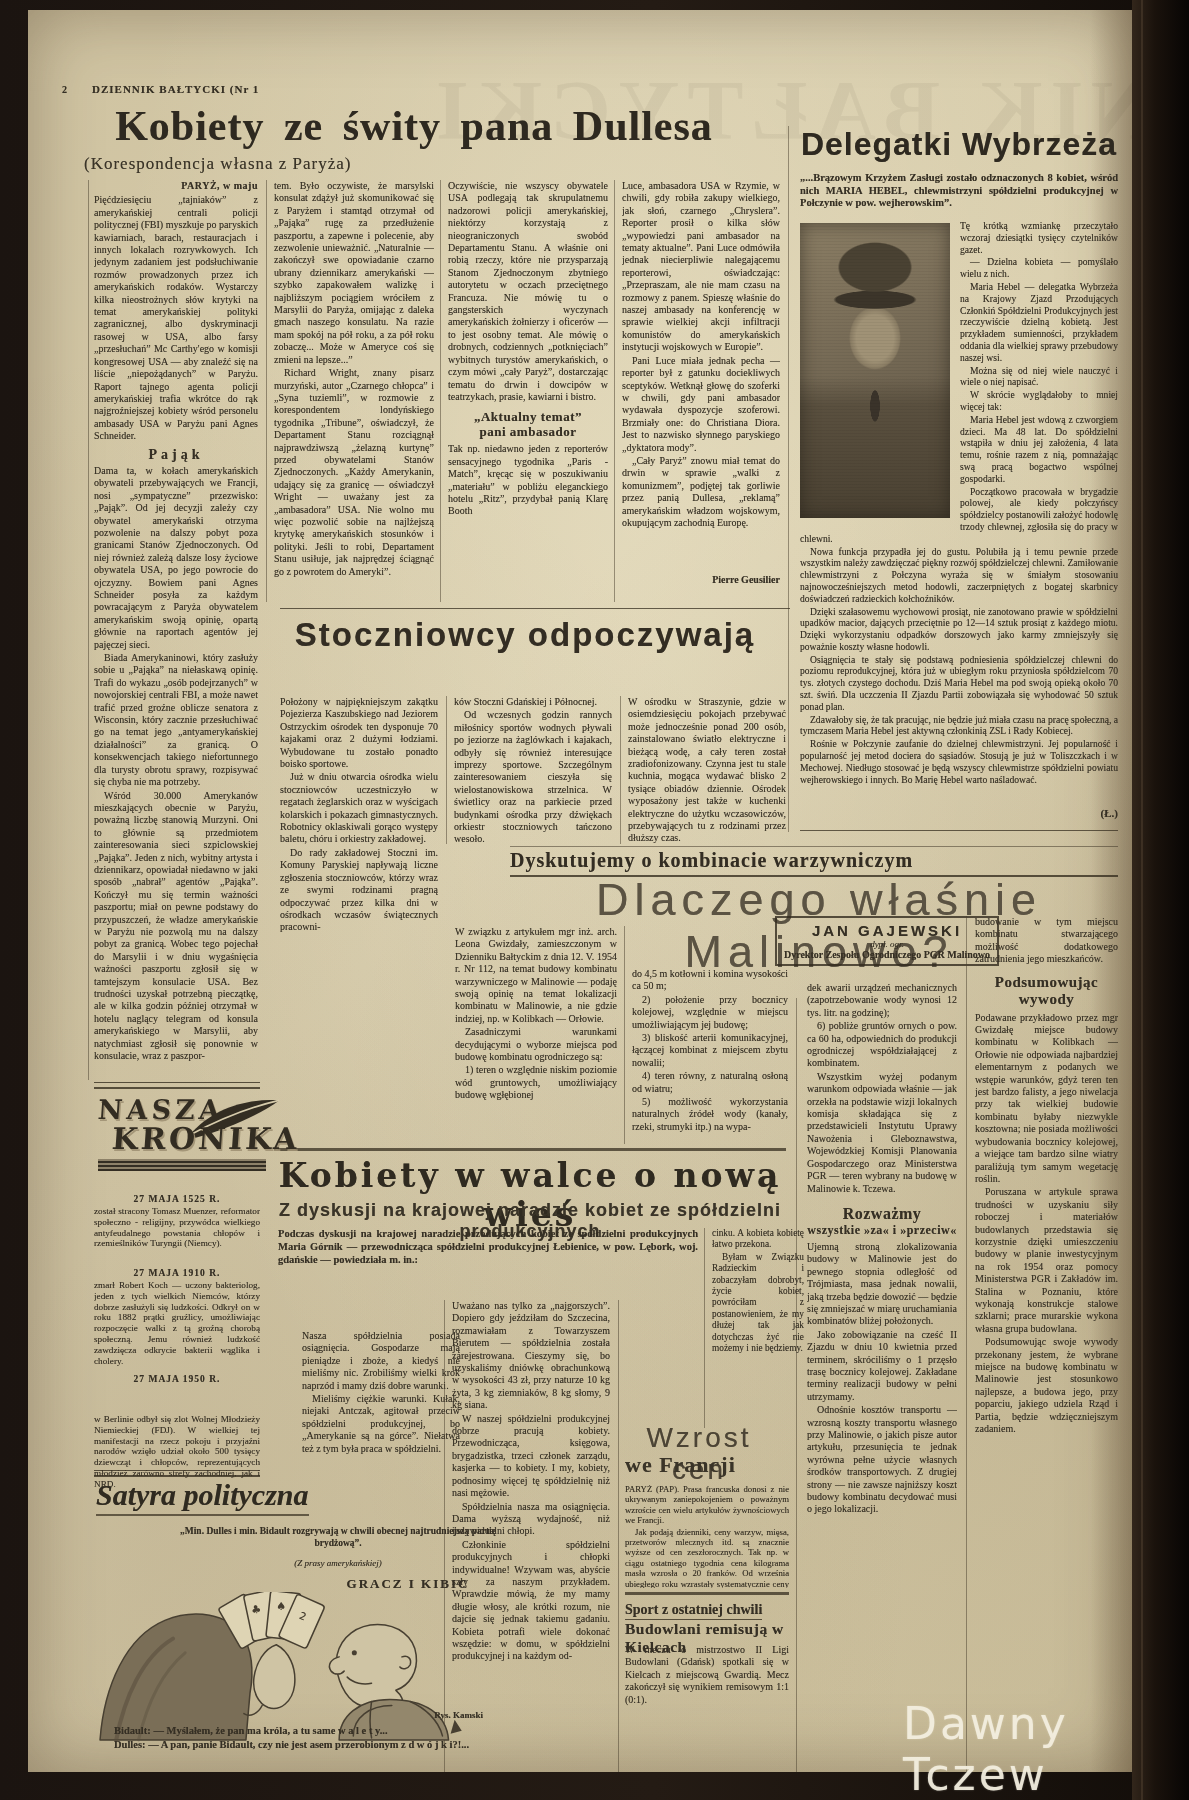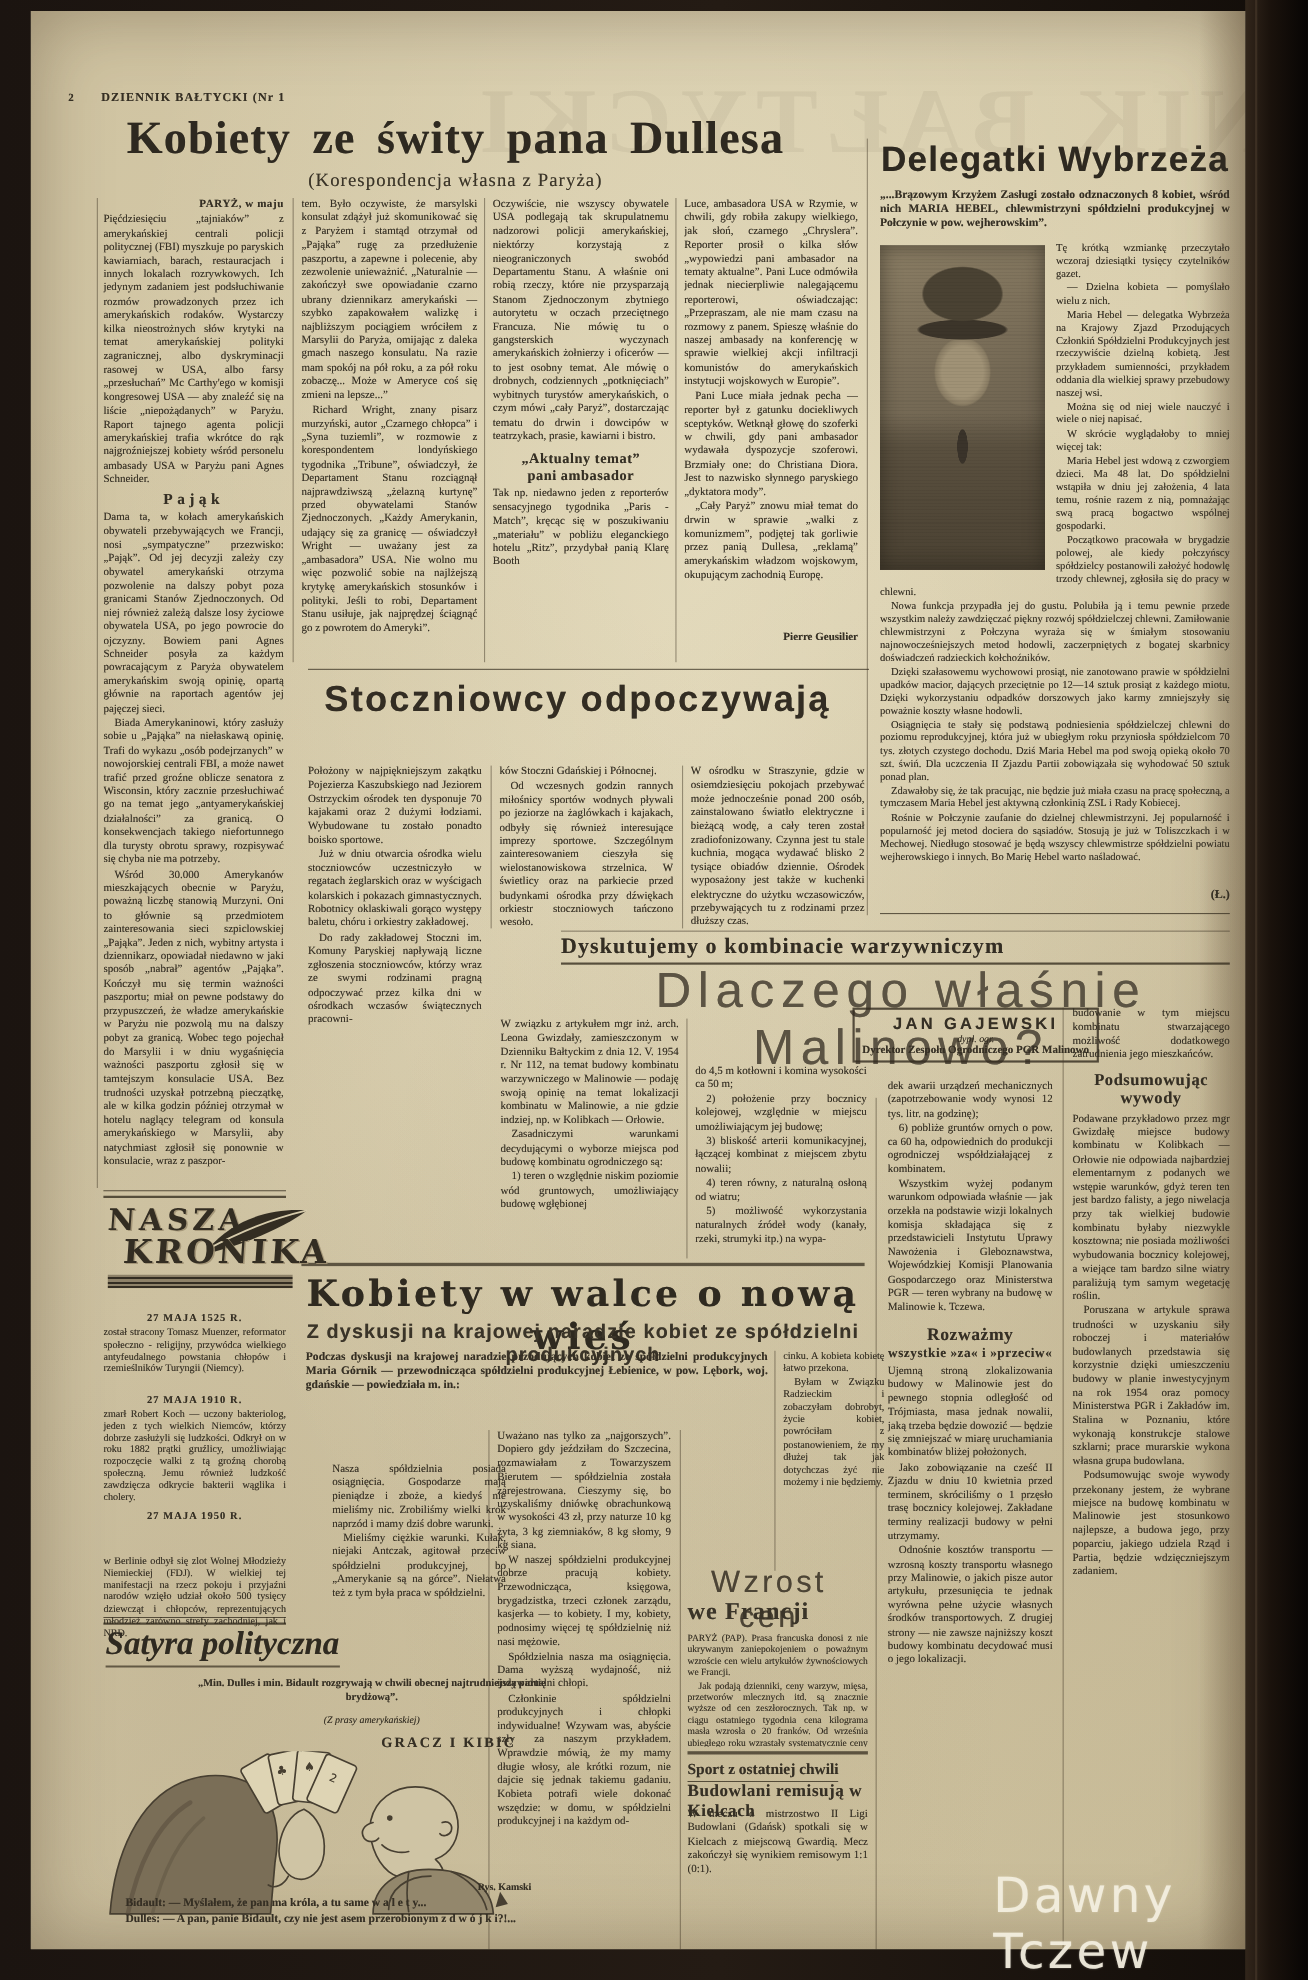--- a/index.html
+++ b/index.html
@@ -27,21 +27,21 @@
   .hr{position:absolute;height:1px;background:rgba(55,47,32,.75);}
   .hr.thick{height:3px;}
   .hr.dbl{height:4px;border-top:1px solid rgba(55,47,32,.8);border-bottom:2px solid rgba(55,47,32,.8);background:none;}
   .bt{font-size:10px;line-height:12.4px;text-align:justify;overflow:hidden;}
   .bt p{margin:0 0 1px 0;text-indent:10px;}
   .bt p:first-child{text-indent:0;}
   .sm{font-size:9.3px;line-height:11.4px;}
   .page *{text-shadow:0 0 .5px rgba(45,38,26,.45);}
   .dateline{font-weight:bold;text-align:right;font-size:10px;margin-bottom:2px;letter-spacing:.5px;}
   .h-main{font-family:"Liberation Serif",serif;font-weight:bold;font-size:42px;letter-spacing:1px;word-spacing:8px;text-align:center;color:#2e2920;}
-  .h-sub{text-align:center;font-size:17px;color:#3a3428;letter-spacing:1px;}
+  .h-sub{text-align:left;font-size:17px;color:#3a3428;letter-spacing:1px;}
   .subhead{font-weight:bold;text-align:center;font-size:14px;letter-spacing:4px;margin:6px 0 4px;}
   .subhead2{font-weight:bold;text-align:center;font-size:13px;line-height:15px;margin:6px 0 4px;letter-spacing:.5px;}
   .byline{font-weight:bold;font-size:10px;text-align:right;}
   .sans{font-family:"Liberation Sans",sans-serif;}
   .deleg-h{font-weight:bold;font-size:32px;text-align:center;letter-spacing:1px;color:#2e2920;}
   .deleg-lead{font-weight:bold;font-size:10.5px;line-height:12.6px;text-align:justify;}
   .photo{float:left;width:150px;height:295px;margin:3px 10px 5px 0;
     background:
       repeating-linear-gradient(0deg, rgba(0,0,0,.05) 0 1px, rgba(0,0,0,0) 1px 3px),
       radial-gradient(ellipse 62px 42px at 50% 15%, #4a4233 57%, rgba(74,66,51,0) 60%),

